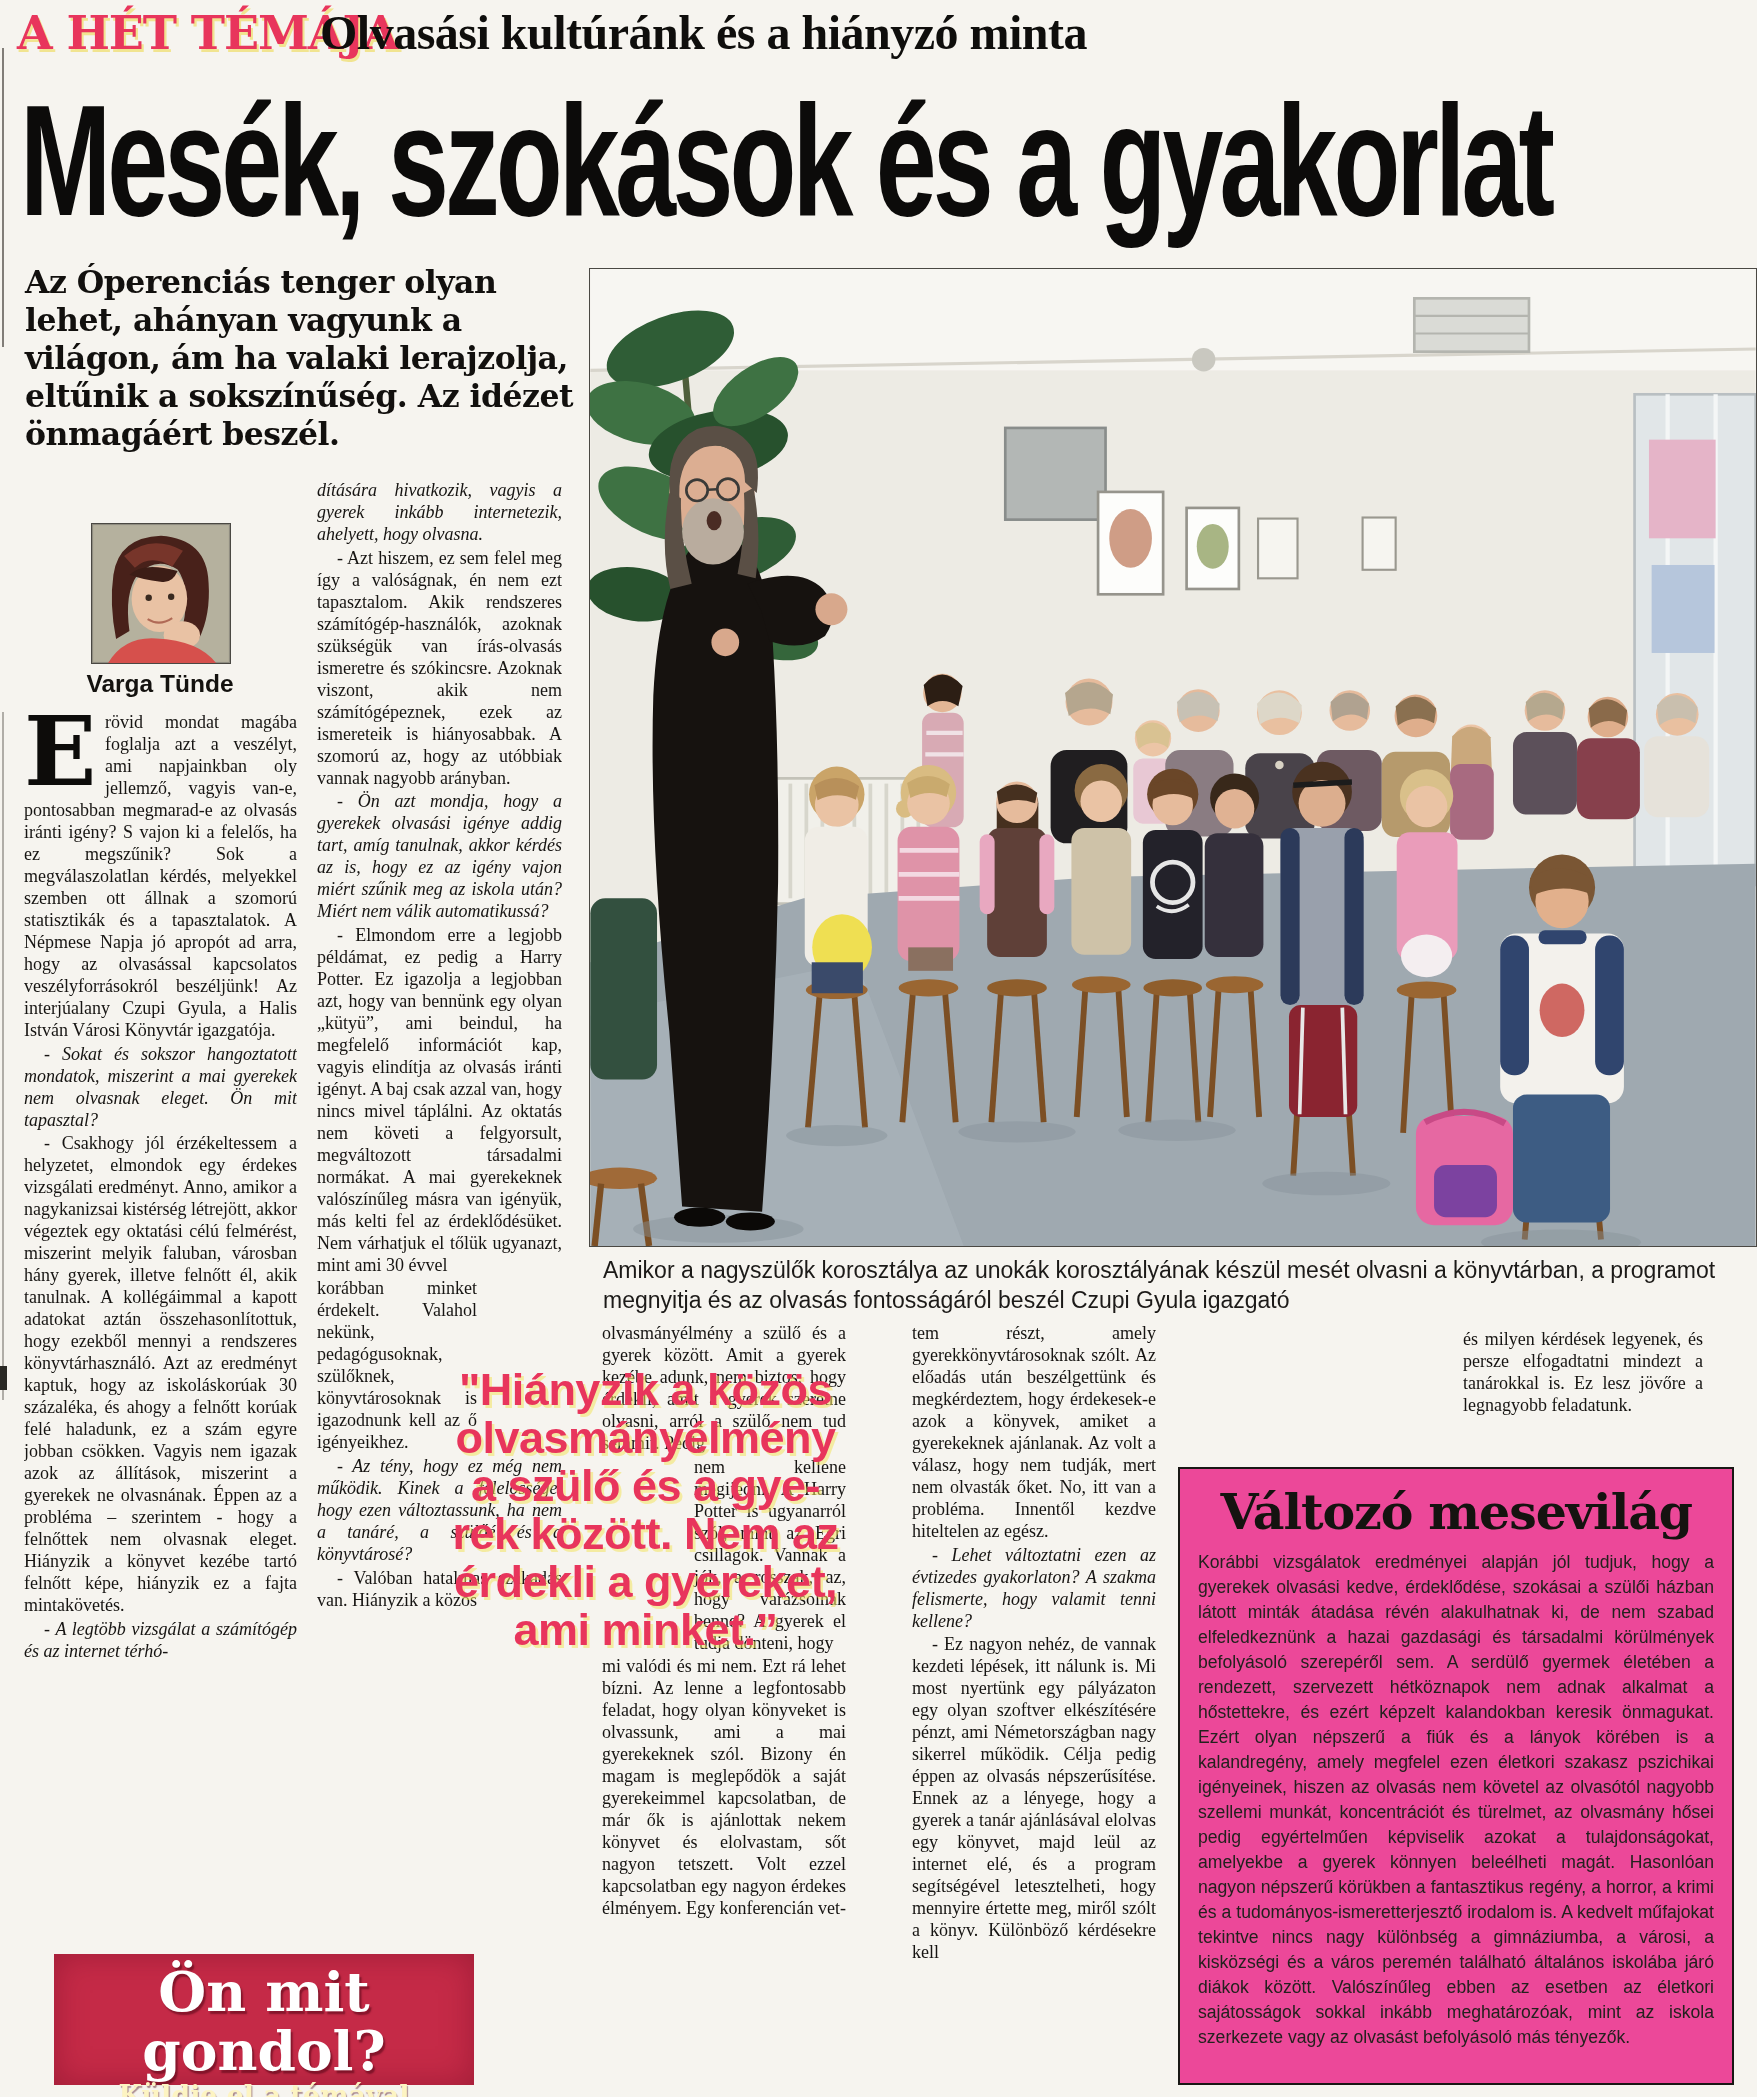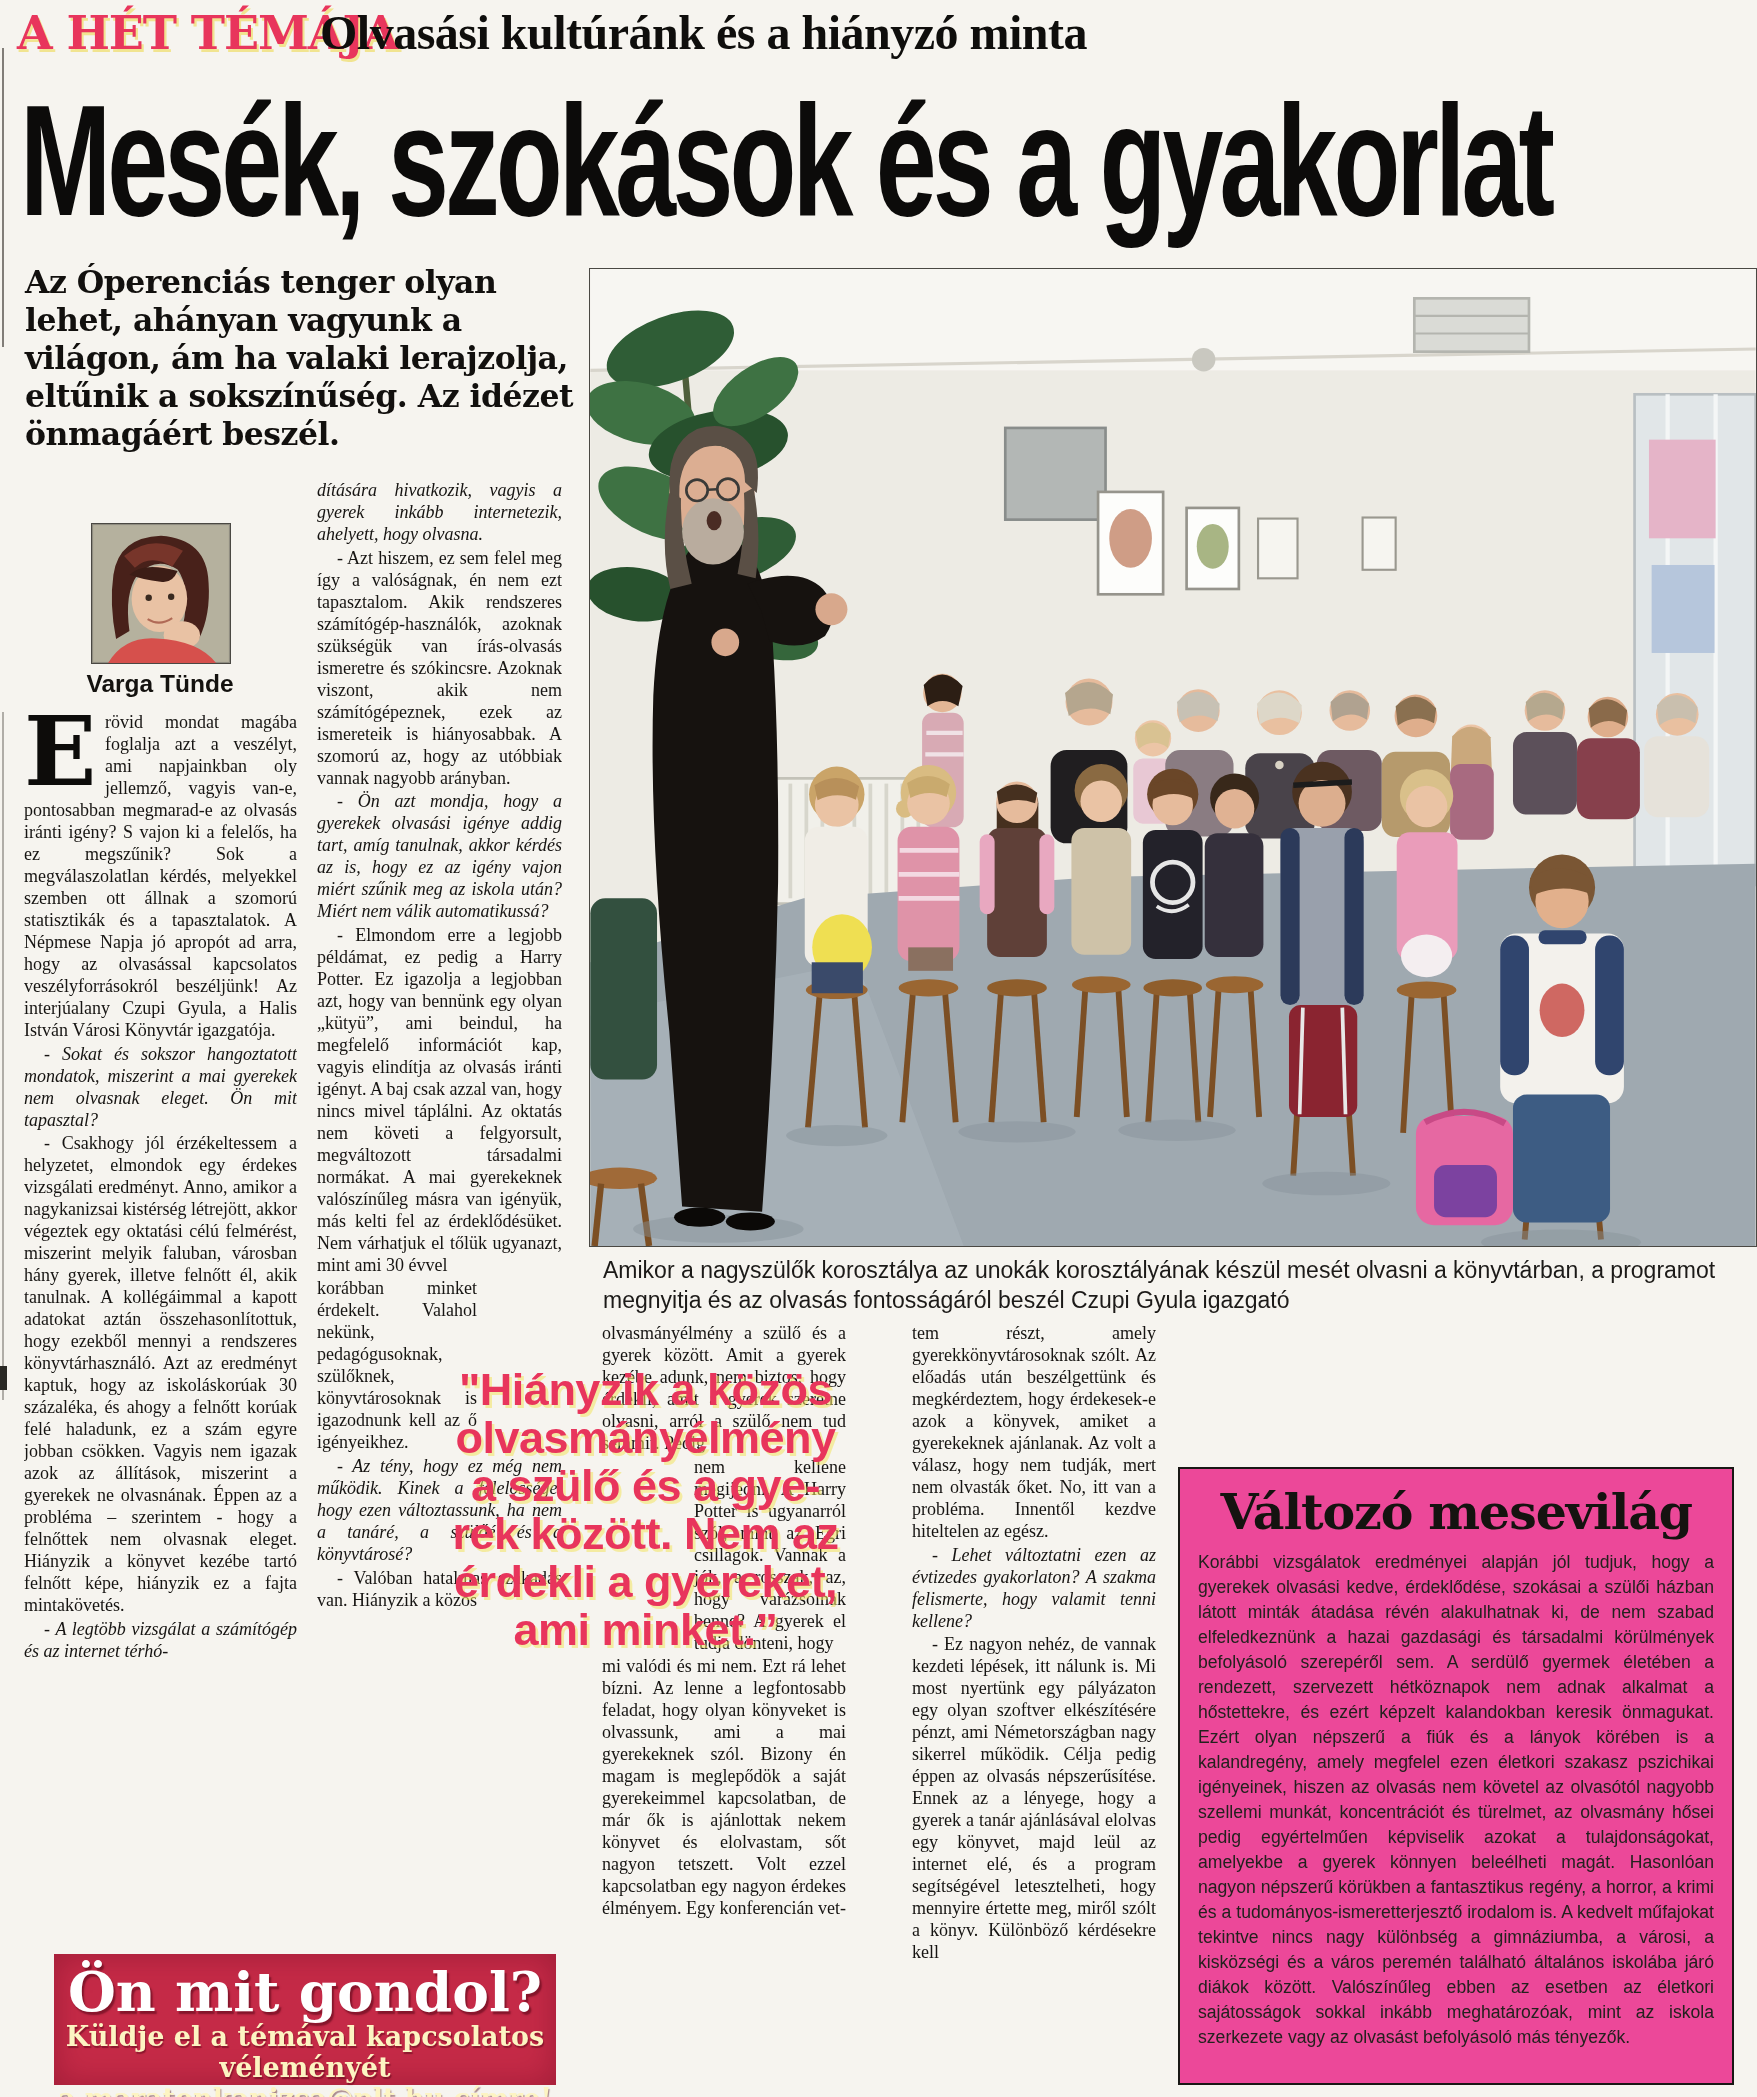--- a/index.html
+++ b/index.html
@@ -384,24 +384,27 @@
       <p class="seg answer opening">mi valódi és mi nem. Ezt rá lehet bízni. Az lenne a legfontosabb feladat, hogy olyan könyveket is olvassunk, ami a mai gyerekeknek szól. Bizony én magam is meglepődök a saját gyerekeimmel kapcsolatban, de már ők is ajánlottak nekem könyvet és elolvastam, sőt nagyon tetszett. Volt ezzel kapcsolatban egy nagyon érdekes élményem. Egy konferencián vet-</p>
     </div>
 
   <div class="abs col" style="left:912px;top:1322px;width:244px;height:775px;">
       <p class="seg answer opening">tem részt, amely gyerekkönyvtárosoknak szólt. Az előadás után beszélgettünk és megkérdeztem, hogy érdekesek-e azok a könyvek, amiket a gyerekeknek ajánlanak. Az volt a válasz, hogy nem tudják, mert nem olvasták őket. No, itt van a probléma. Innentől kezdve hiteltelen az egész.</p>
       <p class="seg question">- Lehet változtatni ezen az évtizedes gyakorlaton? A szakma felismerte, hogy valamit tenni kellene?</p>
       <p class="seg answer">- Ez nagyon nehéz, de vannak kezdeti lépések, itt nálunk is. Mi most nyertünk egy pályázaton egy olyan szoftver elkészítésére pénzt, ami Németországban nagy sikerrel működik. Célja pedig éppen az olvasás népszerűsítése. Ennek az a lényege, hogy a gyerek a tanár ajánlásával elolvas egy könyvet, majd leül az internet elé, és a program segítségével letesztelheti, hogy mennyire értette meg, miről szólt a könyv. Különböző kérdésekre kell</p>
     </div>
 
 
+  <div class="abs col" style="left:1463px;top:1328px;width:240px;height:136px;">
+      <p class="seg answer opening">és milyen kérdések legyenek, és persze elfogadtatni mindezt a tanárokkal is. Ez lesz jövőre a legnagyobb feladatunk.</p>
+    </div>
 
   <div class="abs pull-quote" style="left:396px;top:1366px;width:499px;height:277px;">"Hiányzik a közös<br>olvasmányélmény<br>a szülő és a gye-<br>rek között. Nem az<br>érdekli a gyereket,<br>ami minket.”</div>
 
-  <div class="abs cta" style="left:54px;top:1954px;width:502px;height:131px;">
+  <div class="abs cta" style="left:54px;top:1954px;width:420px;height:131px;">
     <div class="cta-title">Ön mit gondol?</div>
     <div class="cta-line">Küldje el a témával kapcsolatos véleményét</div>
     <div class="cta-line">a maratonkanizsa@plt.hu címre!</div>
   </div>
 
   <div class="abs sidebar" style="left:1178px;top:1467px;width:556px;height:618px;">
     <div class="sidebar-title">Változó mesevilág</div>
     <p class="sidebar-body">Korábbi vizsgálatok eredményei alapján jól tudjuk, hogy a gyerekek olvasási kedve, érdeklődése, szokásai a szülői házban látott minták átadása révén alakulhatnak ki, de nem szabad elfeledkeznünk a hazai gazdasági és társadalmi körülmények befolyásoló szerepéről sem. A serdülő gyermek életében a rendezett, szervezett hétköznapok nem adnak alkalmat a hőstettekre, és ezért képzelt kalandokban keresik önmagukat. Ezért olyan népszerű a fiúk és a lányok körében is a kalandregény, amely megfelel ezen életkori szakasz pszichikai igényeinek, hiszen az olvasás nem követel az olvasótól nagyobb szellemi munkát, koncentrációt és türelmet, az olvasmány hősei pedig egyértelműen képviselik azokat a tulajdonságokat, amelyekbe a gyerek könnyen beleélheti magát. Hasonlóan nagyon népszerű körükben a fantasztikus regény, a horror, a krimi és a tudományos-ismeretterjesztő irodalom is. A kedvelt műfajokat tekintve nincs nagy különbség a gimnáziumba, a városi, a kisközségi és a város peremén található általános iskolába járó diákok között. Valószínűleg ebben az esetben az életkori sajátosságok sokkal inkább meghatározóak, mint az iskola szerkezete vagy az olvasást befolyásoló más tényezők.</p>
   </div>
 

